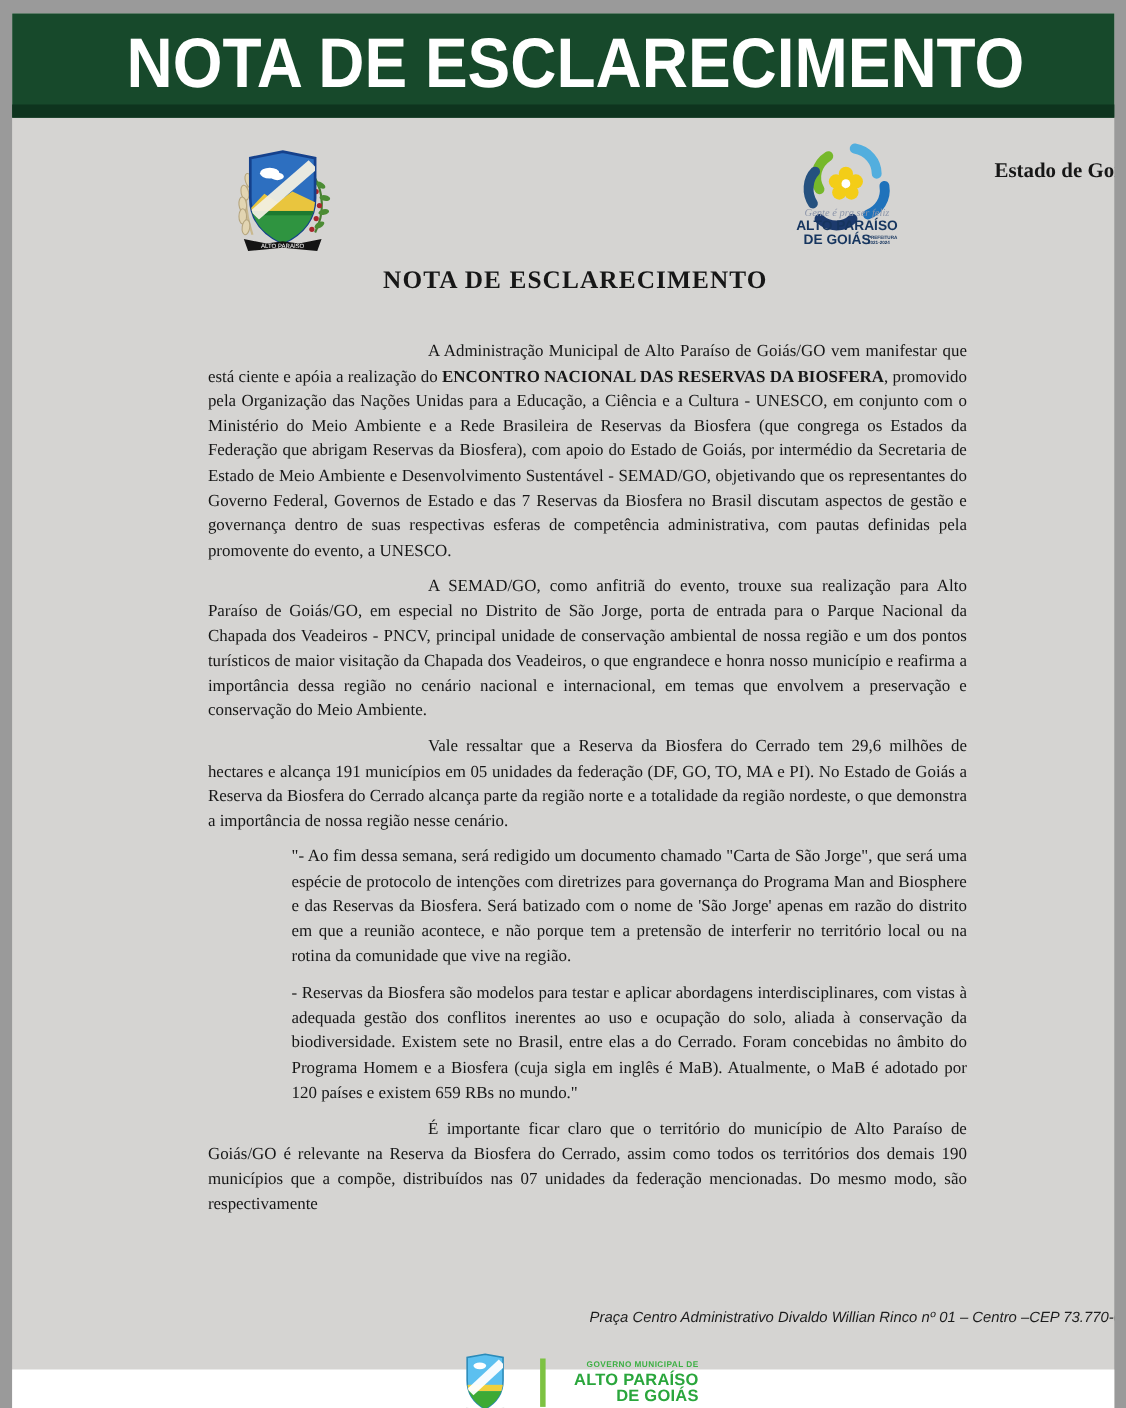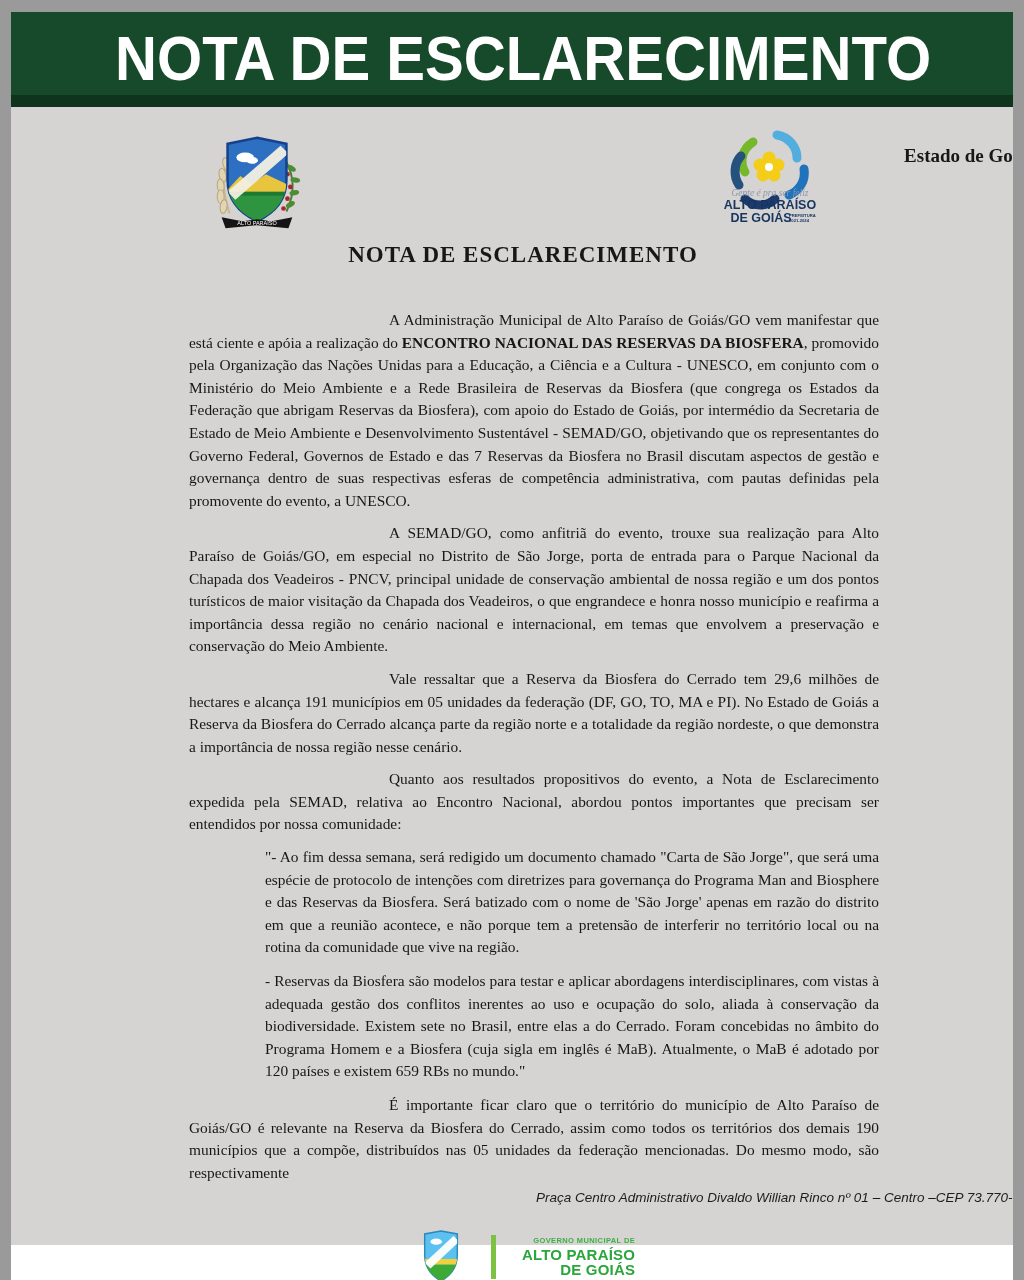--- a/index.html
+++ b/index.html
@@ -135,24 +135,23 @@
     <text x="78" y="92" font-size="4.2" font-weight="bold" font-family="Liberation Sans, sans-serif" fill="#16355f">PREFEITURA</text>
     <text x="78" y="97" font-size="4.2" font-weight="bold" font-family="Liberation Sans, sans-serif" fill="#16355f">2021-2024</text>
   </svg>
 
   <div class="doc-title">NOTA DE ESCLARECIMENTO</div>
 
   <div class="body-text">
     <p class="para"><span>A Administração Municipal de Alto Paraíso de Goiás/GO vem manifestar que está ciente e apóia a realização do </span><span class="b">ENCONTRO NACIONAL DAS RESERVAS DA BIOSFERA</span><span>, promovido pela Organização das Nações Unidas para a Educação, a Ciência e a Cultura - UNESCO, em conjunto com o Ministério do Meio Ambiente e a Rede Brasileira de Reservas da Biosfera (que congrega os Estados da Federação que abrigam Reservas da Biosfera), com apoio do Estado de Goiás, por intermédio da Secretaria de Estado de Meio Ambiente e Desenvolvimento Sustentável - SEMAD/GO, objetivando que os representantes do Governo Federal, Governos de Estado e das 7 Reservas da Biosfera no Brasil discutam aspectos de gestão e governança dentro de suas respectivas esferas de competência administrativa, com pautas definidas pela promovente do evento, a UNESCO.</span></p>
     <p class="para">A SEMAD/GO, como anfitriã do evento, trouxe sua realização para Alto Paraíso de Goiás/GO, em especial no Distrito de São Jorge, porta de entrada para o Parque Nacional da Chapada dos Veadeiros - PNCV, principal unidade de conservação ambiental de nossa região e um dos pontos turísticos de maior visitação da Chapada dos Veadeiros, o que engrandece e honra nosso município e reafirma a importância dessa região no cenário nacional e internacional, em temas que envolvem a preservação e conservação do Meio Ambiente.</p>
     <p class="para">Vale ressaltar que a Reserva da Biosfera do Cerrado tem 29,6 milhões de hectares e alcança 191 municípios em 05 unidades da federação (DF, GO, TO, MA e PI). No Estado de Goiás a Reserva da Biosfera do Cerrado alcança parte da região norte e a totalidade da região nordeste, o que demonstra a importância de nossa região nesse cenário.</p>
-    <p class="para">Quanto aos resultados propositivos do evento, a Nota de Esclarecimento expedida pela SEMAD, relativa ao Encontro Nacional, abordou pontos importantes que precisam ser entendidos por nossa comunidade:</p>
     <p class="quote">"- Ao fim dessa semana, será redigido um documento chamado "Carta de São Jorge", que será uma espécie de protocolo de intenções com diretrizes para governança do Programa Man and Biosphere e das Reservas da Biosfera. Será batizado com o nome de 'São Jorge' apenas em razão do distrito em que a reunião acontece, e não porque tem a pretensão de interferir no território local ou na rotina da comunidade que vive na região.</p>
     <p class="quote">- Reservas da Biosfera são modelos para testar e aplicar abordagens interdisciplinares, com vistas à adequada gestão dos conflitos inerentes ao uso e ocupação do solo, aliada à conservação da biodiversidade. Existem sete no Brasil, entre elas a do Cerrado. Foram concebidas no âmbito do Programa Homem e a Biosfera (cuja sigla em inglês é MaB). Atualmente, o MaB é adotado por 120 países e existem 659 RBs no mundo."</p>
-    <p class="para">É importante ficar claro que o território do município de Alto Paraíso de Goiás/GO é relevante na Reserva da Biosfera do Cerrado, assim como todos os territórios dos demais 190 municípios que a compõe, distribuídos nas 05 unidades da federação mencionadas. Do mesmo modo, são respectivamente</p>
+    <p class="para">É importante ficar claro que o território do município de Alto Paraíso de Goiás/GO é relevante na Reserva da Biosfera do Cerrado, assim como todos os territórios dos demais 190 municípios que a compõe, distribuídos nas 07 unidades da federação mencionadas. Do mesmo modo, são respectivamente</p>
   </div>
 
   <div class="address">
     <div>Praça Centro Administrativo Divaldo Willian Rinco nº 01 – Centro –CEP 73.770-000</div>
   </div>
 
   <div class="bottom-band"></div>
   <div class="bottom-logo">
     <svg width="48" height="58" viewBox="0 0 50 60">
       <clipPath id="bshield">

